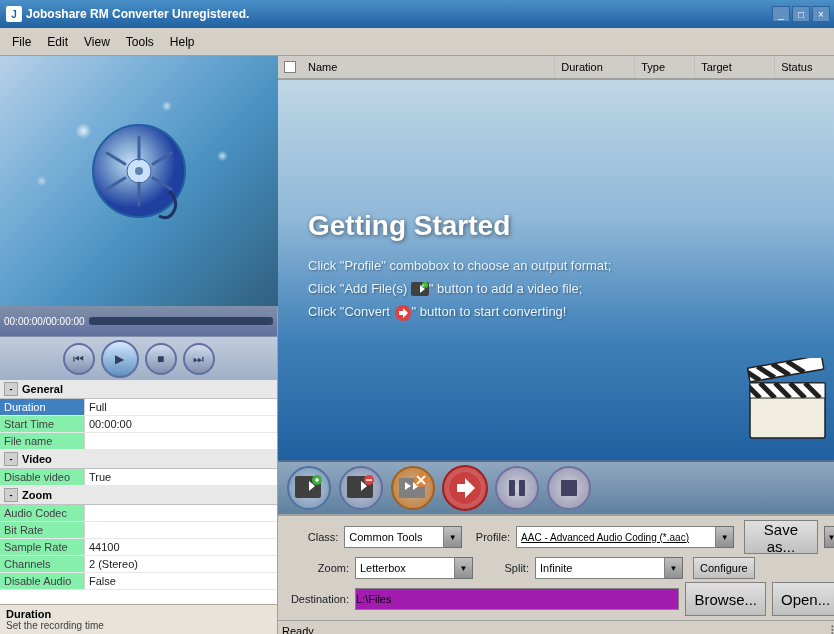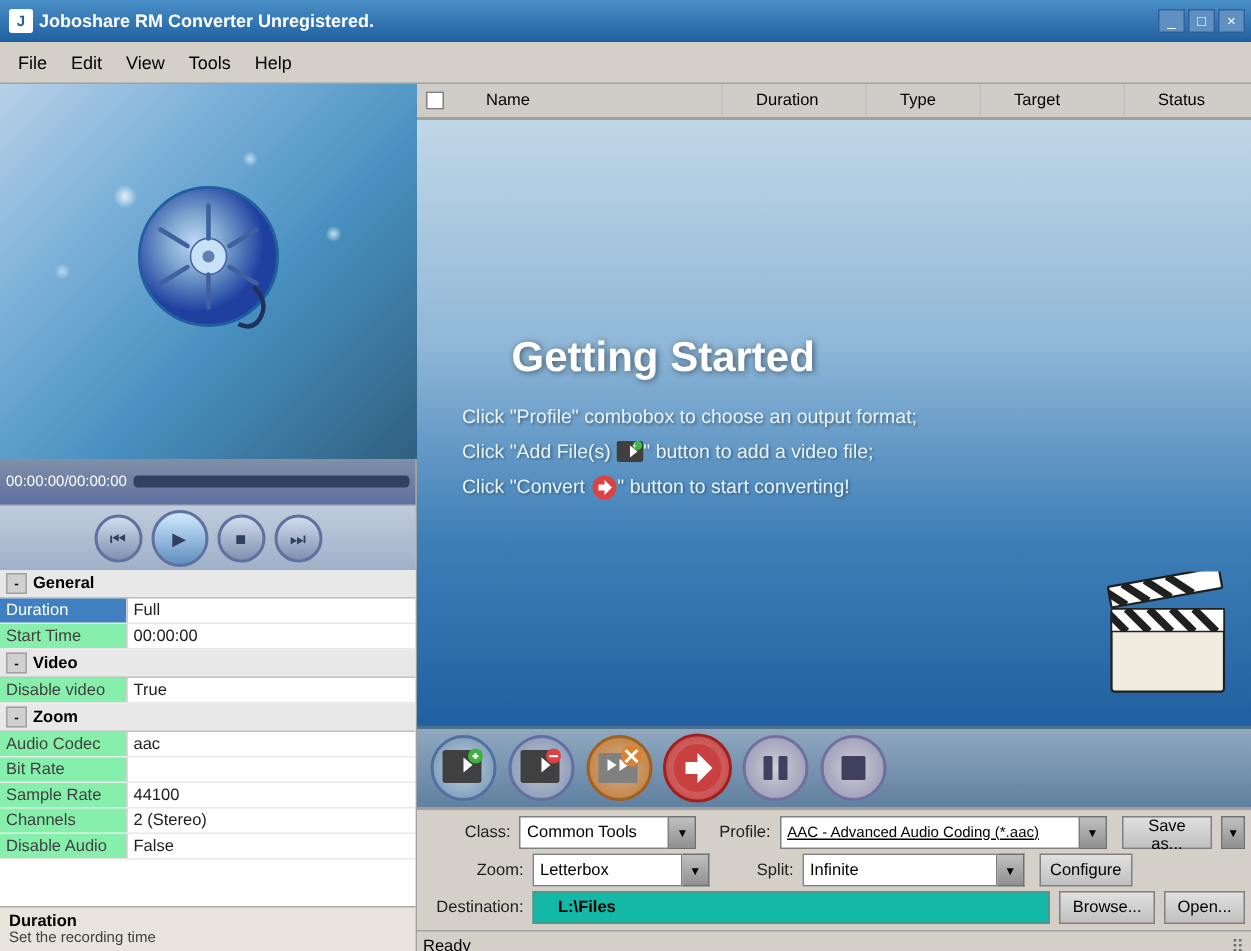--- a/index.html
+++ b/index.html
@@ -173,21 +173,21 @@
     }
     .table-header {
       display: flex;
       background: #d0ccc8;
       border-bottom: 2px solid #a0a0a0;
       height: 24px;
       align-items: center;
     }
     .table-checkbox-col { width: 24px; display: flex; align-items: center; justify-content: center; }
     .table-checkbox { width: 12px; height: 12px; border: 1px solid #808080; background: white; }
-    .table-col { border-right: 1px solid #c0c0c0; padding: 2px 6px; display: flex; align-items: center; height: 100%; font-size: 11px; margin-left: 16px; }
+    .table-col { border-right: 1px solid #c0c0c0; padding: 2px 6px; display: flex; align-items: center; height: 100%; font-size: 11px; }
     .table-col.name { flex: 1; }
     .table-col.duration { width: 80px; }
     .table-col.type { width: 60px; }
     .table-col.target { width: 80px; }
     .table-col.status { width: 70px; }
 
     
     .getting-started {
       flex: 1;
       display: flex;
@@ -196,21 +196,20 @@
       justify-content: center;
       padding: 20px 30px;
       color: white;
     }
     .gs-title {
       font-size: 28px;
       font-weight: bold;
       color: white;
       text-shadow: 1px 1px 4px rgba(0,0,0,0.5);
       margin-bottom: 16px;
-      margin-left: 33px;
     }
     .gs-step {
       font-size: 13px;
       color: #e8f4ff;
       margin-bottom: 8px;
       text-shadow: 1px 1px 2px rgba(0,0,0,0.4);
     }
 
     
     .action-bar {
@@ -264,33 +263,32 @@
       border-left: none;
       display: flex; align-items: center; justify-content: center;
       cursor: pointer;
       font-size: 8px;
     }
     .select-combo { display: flex; }
     .dest-row { display: flex; align-items: center; gap: 6px; }
     .dest-input {
       flex: 1;
       height: 22px;
-      background: #14b8a6;
+      background: #a21caf;
       border: 1px solid #808080;
-      padding: 0 16px;
+      padding: 0 0;
       font-size: 11px;
-      font-weight: bold;
     }
     .dest-btn {
-      height: 22px;
+      height: 34px;
       padding: 0 8px;
       background: linear-gradient(to bottom, #e0e0e0, #c0c0c0);
       border: 1px solid #808080;
       cursor: pointer;
-      font-size: 11px;
+      font-size: 15px;
     }
     .configure-btn {
       height: 22px;
       padding: 0 6px;
       background: linear-gradient(to bottom, #e0e0e0, #c0c0c0);
       border: 1px solid #808080;
       cursor: pointer;
       font-size: 11px;
     }
     .status-bar {
@@ -382,37 +380,40 @@
         <span>General</span>
       </div>
       <div class="props-row highlighted">
         <div class="props-key">Duration</div>
         <div class="props-val">Full</div>
       </div>
       <div class="props-row">
         <div class="props-key">Start Time</div>
         <div class="props-val">00:00:00</div>
       </div>
+      <div class="props-row">
+        <div class="props-key">File name</div>
+        <div class="props-val"></div>
+      </div>
 
       <div class="props-section-header">
         <div class="collapse-btn">-</div>
         <span>Video</span>
       </div>
       <div class="props-row">
         <div class="props-key">Disable video</div>
         <div class="props-val">True</div>
       </div>
 
       <div class="props-section-header">
         <div class="collapse-btn">-</div>
         <span>Zoom</span>
       </div>
       <div class="props-row">
         <div class="props-key">Audio Codec</div>
-        <div class="props-val">aac</div>
       </div>
       <div class="props-row">
         <div class="props-key">Bit Rate</div>
       </div>
       <div class="props-row">
         <div class="props-key">Sample Rate</div>
         <div class="props-val">44100</div>
       </div>
       <div class="props-row">
         <div class="props-key">Channels</div>

